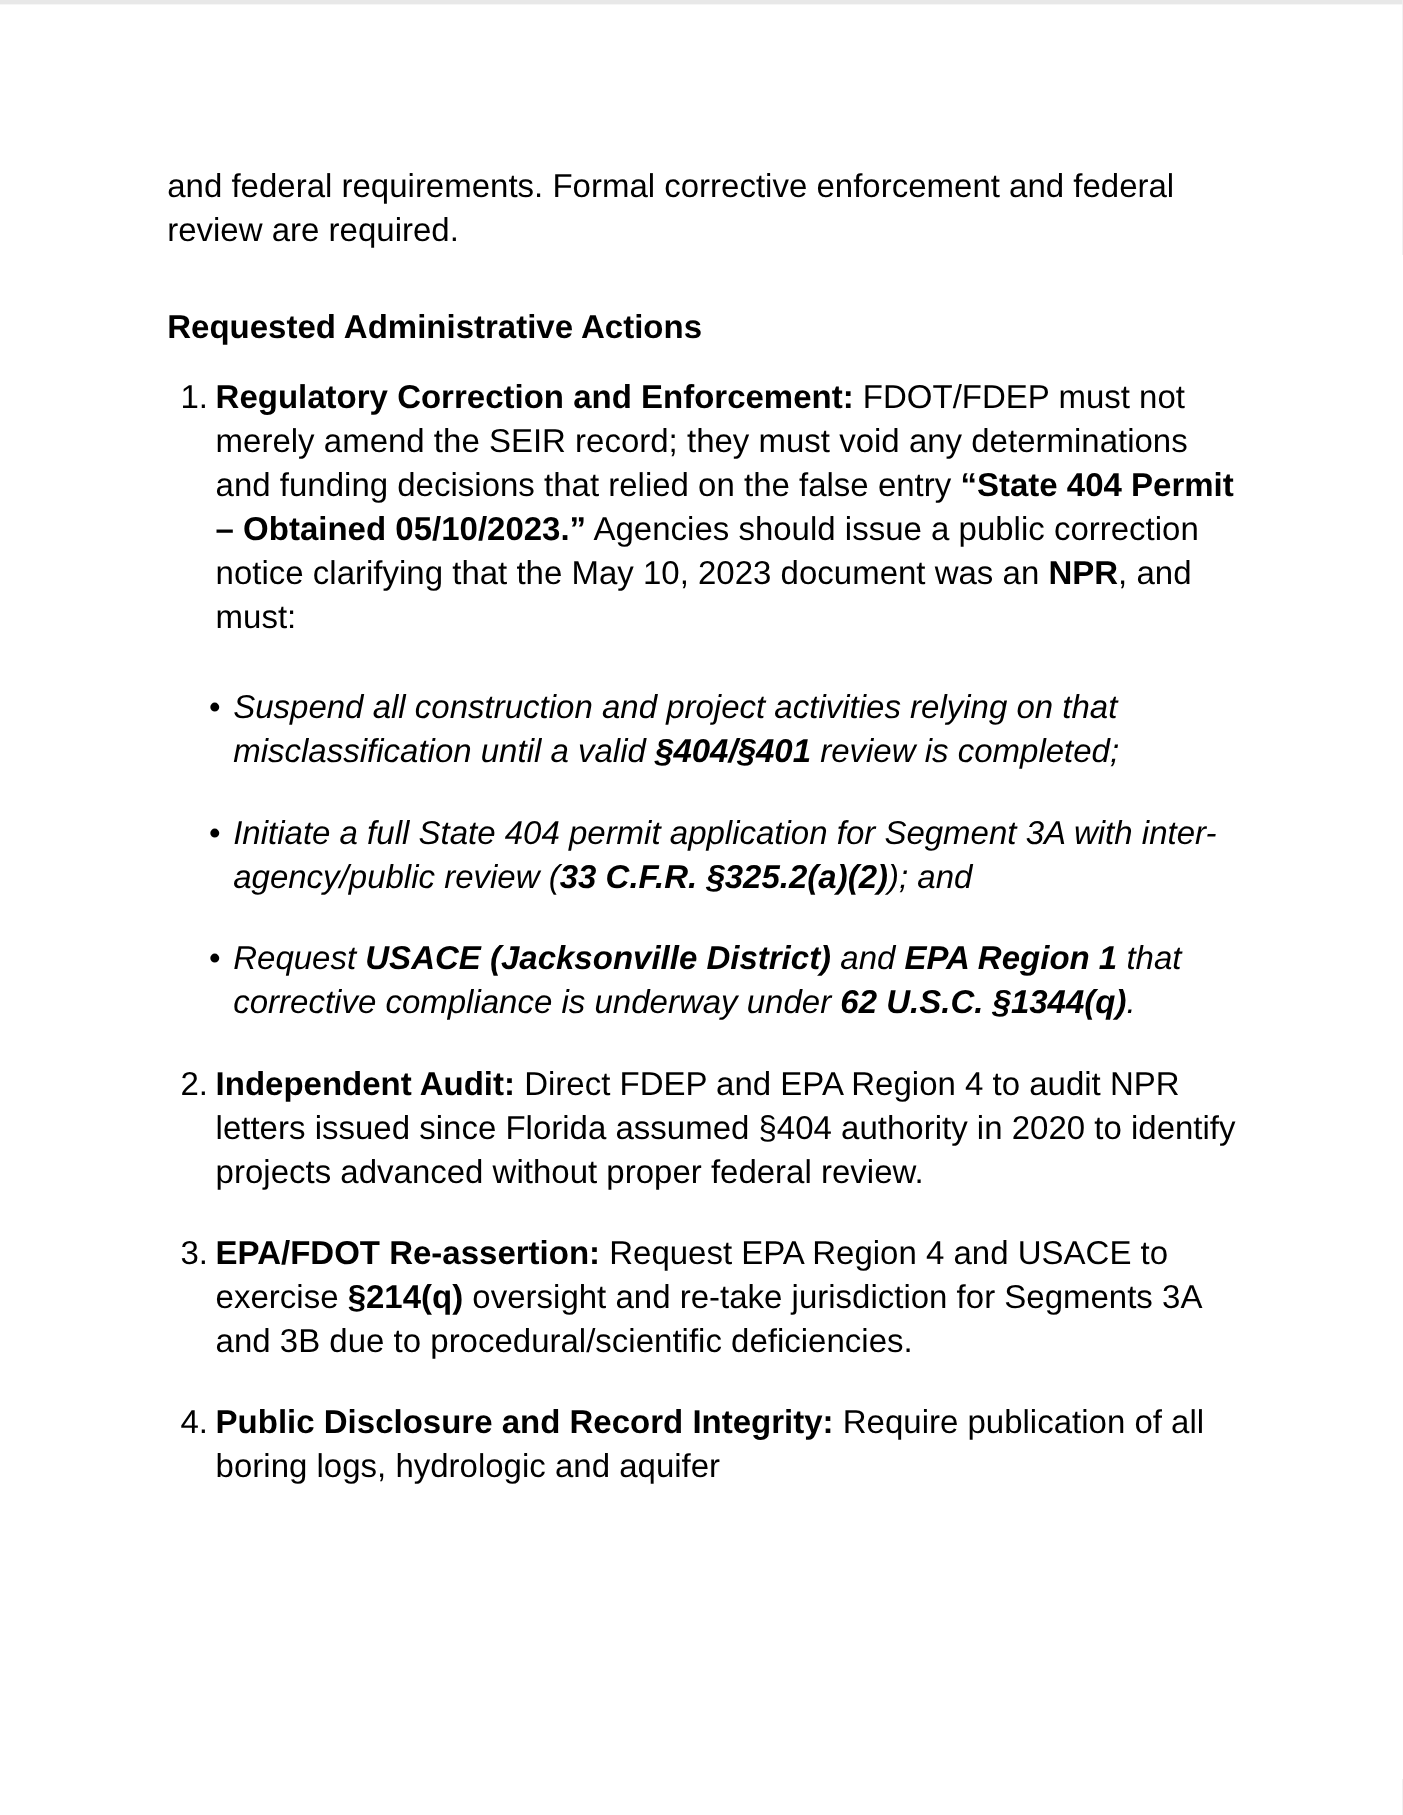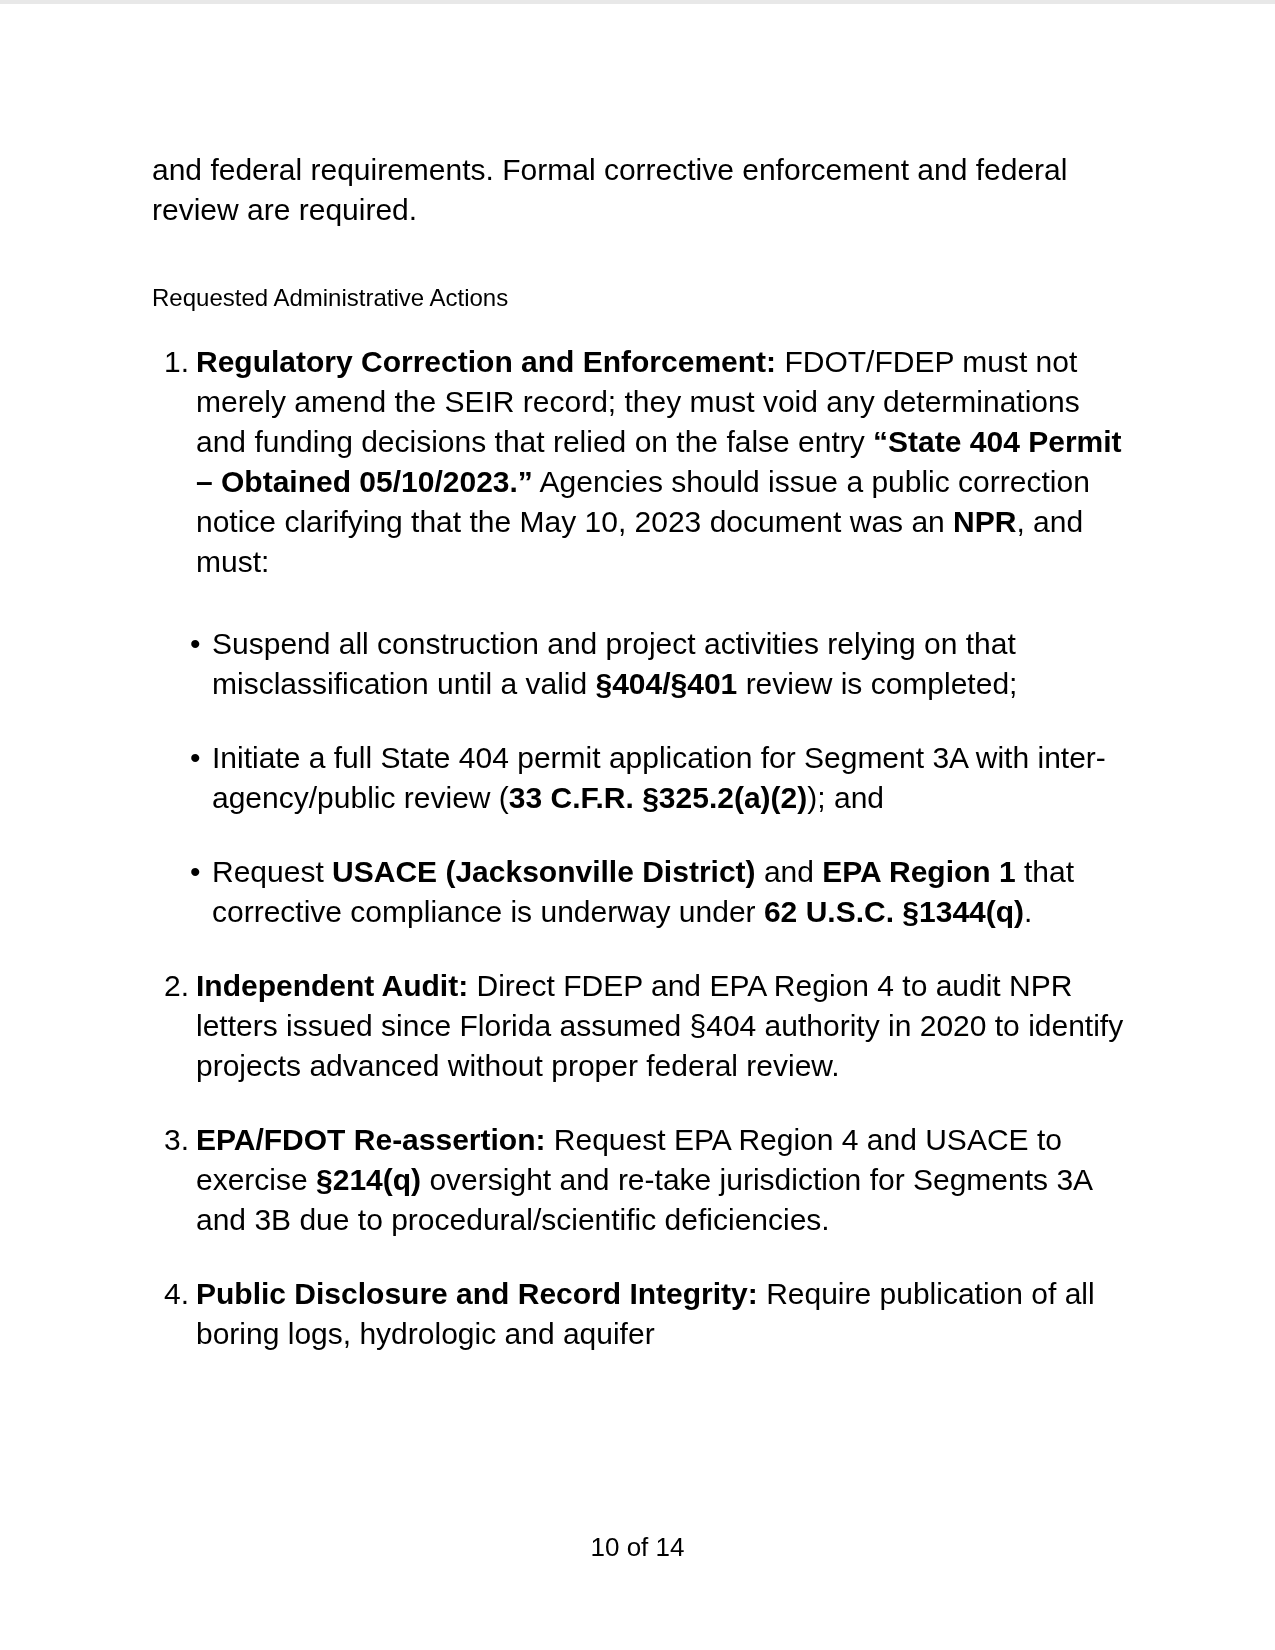--- a/index.html
+++ b/index.html
@@ -18,23 +18,23 @@
     font-size: 30px;
     line-height: 40px;
     box-sizing: border-box;
     padding: 146px 140px 0 152px;
     overflow: hidden;
   }
   .intro {
     margin: 0 0 48px 0;
   }
   .heading {
-    font-size: 24px;
+    font-size: 30px;
     line-height: 40px;
-    font-weight: normal;
+    font-weight: bold;
     margin: 0 0 24px 0;
   }
   ol.actions {
     list-style: none;
     margin: 0;
     padding: 0;
   }
   ol.actions > li {
     display: flex;
     margin: 0 0 34px 0;
@@ -61,20 +61,21 @@
   ul.subbullets > li:last-child {
     margin-bottom: 0;
   }
   .blt {
     flex: none;
     width: 22px;
   }
   .b-text {
     flex: 1 1 auto;
     min-width: 0;
+    font-style: italic;
   }
   b { font-weight: bold; }
   .footer {
     position: absolute;
     left: 0;
     right: 0;
     top: 1528px;
     text-align: center;
     font-size: 26px;
     line-height: 30px;
@@ -128,17 +129,14 @@
 
     <li>
       <span class="num">4.</span>
       <div class="li-body">
         <div class="li-text"><b>Public Disclosure and Record Integrity:</b><span> Require publication of all boring logs, hydrologic and aquifer</span></div>
       </div>
     </li>
 
   </ol>
 
-  <div class="footer">
-    <span>10 of 14</span>
-  </div>
 
 </div>
 
 </body></html>

